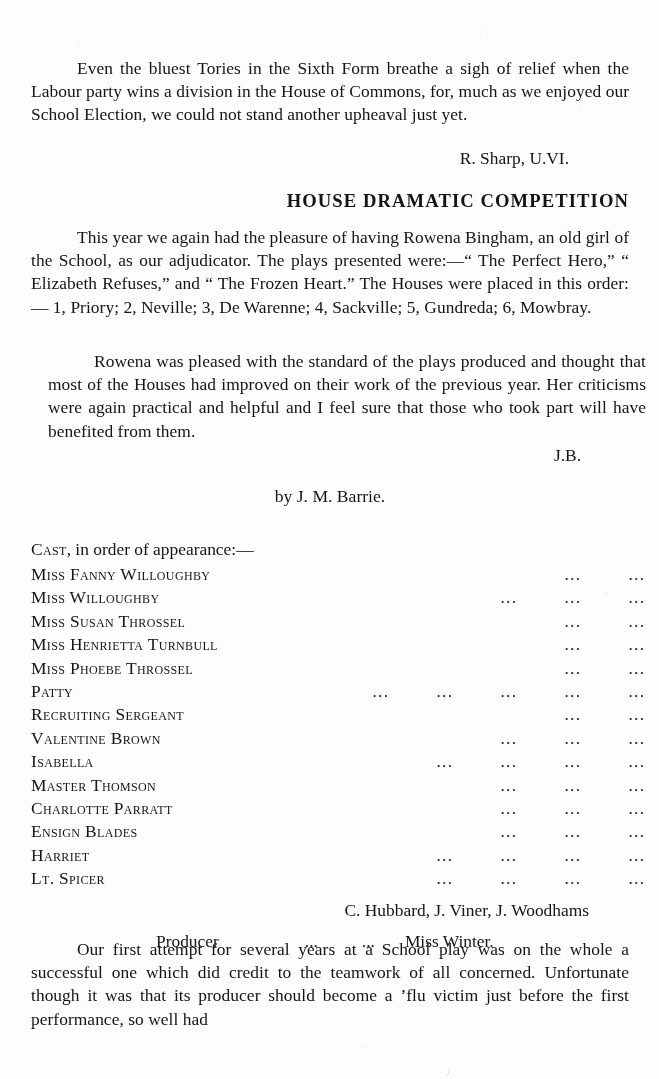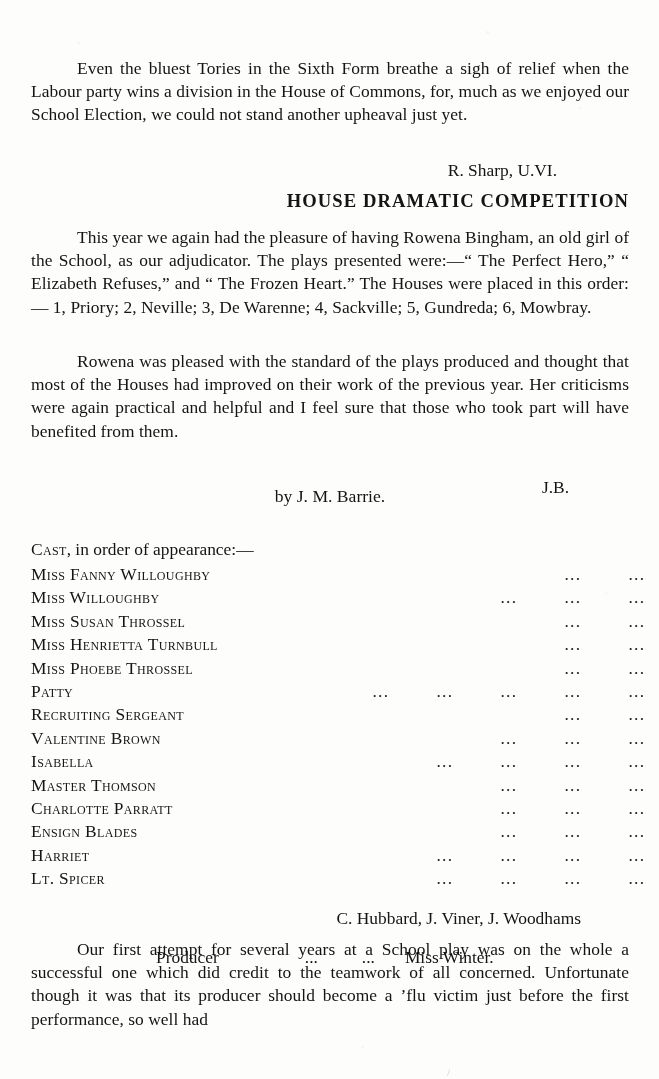--- a/index.html
+++ b/index.html
@@ -45,21 +45,21 @@
     text-align: justify;
     text-justify: inter-word;
     font-size: 17.4px;
     line-height: 23.2px;
     letter-spacing: 0.05px;
   }
   p.body.indent { text-indent: 46px; }
   p.body:last-child { text-align: justify; }
 
   .signature {
-    margin: 16px;
+    margin: 4px;
     text-align: right;
     font-size: 17.4px;
     line-height: 23.2px;
     padding-right: 56px;
   }
   .signature.tight { padding-right: 44px; }
 
   h2.section-title {
     margin: 0;
     text-align: right;
@@ -122,21 +122,21 @@
     padding-right: 58px;
   }
 
   .children-line {
     margin: 0;
     padding-left: 57px;
     font-size: 17.4px;
     line-height: 23.4px;
   }
   .children-cont {
-    margin: 16px;
+    margin: 8px;
     text-align: right;
     padding-right: 32px;
     font-size: 17.4px;
     line-height: 23.4px;
   }
   .producer-row {
     margin: 0;
     font-size: 17.4px;
     line-height: 23.4px;
     padding-left: 125px;
@@ -176,25 +176,25 @@
   </div>
 
   <div class="col" style="top:189px;">
     <h2 class="section-title">HOUSE  DRAMATIC  COMPETITION</h2>
   </div>
 
   <div class="col" style="top:226px;">
     <p class="body indent">This year we again had the pleasure of having Rowena Bingham, an old girl of the School, as our adjudicator.  The plays presented were:—“ The Perfect Hero,” “ Elizabeth Refuses,” and “ The Frozen Heart.”  The Houses were placed in this order:— 1, Priory; 2, Neville; 3, De Warenne; 4, Sackville; 5, Gundreda; 6, Mowbray.</p>
   </div>
 
-  <div class="col" style="top:350px;">
+  <div class="col" style="top:350px;margin-left:17px;">
     <p class="body indent">Rowena was pleased with the standard of the plays produced and thought that most of the Houses had improved on their work of the previous year.  Her criticisms were again practical and helpful and I feel sure that those who took part will have benefited from them.</p>
   </div>
 
-  <div class="col" style="top:460px;">
+  <div class="col" style="top:440px;">
     <p class="signature tight">J.B.</p>
   </div>
 
   <div class="col" style="top:484px;">
     <p class="play-author">by J. M. Barrie.</p>
   </div>
 
   <div class="col" style="top:537px;">
     <p class="cast-head"><span class="sc">Cast</span><span>, in order of appearance:—</span></p>
   </div>

